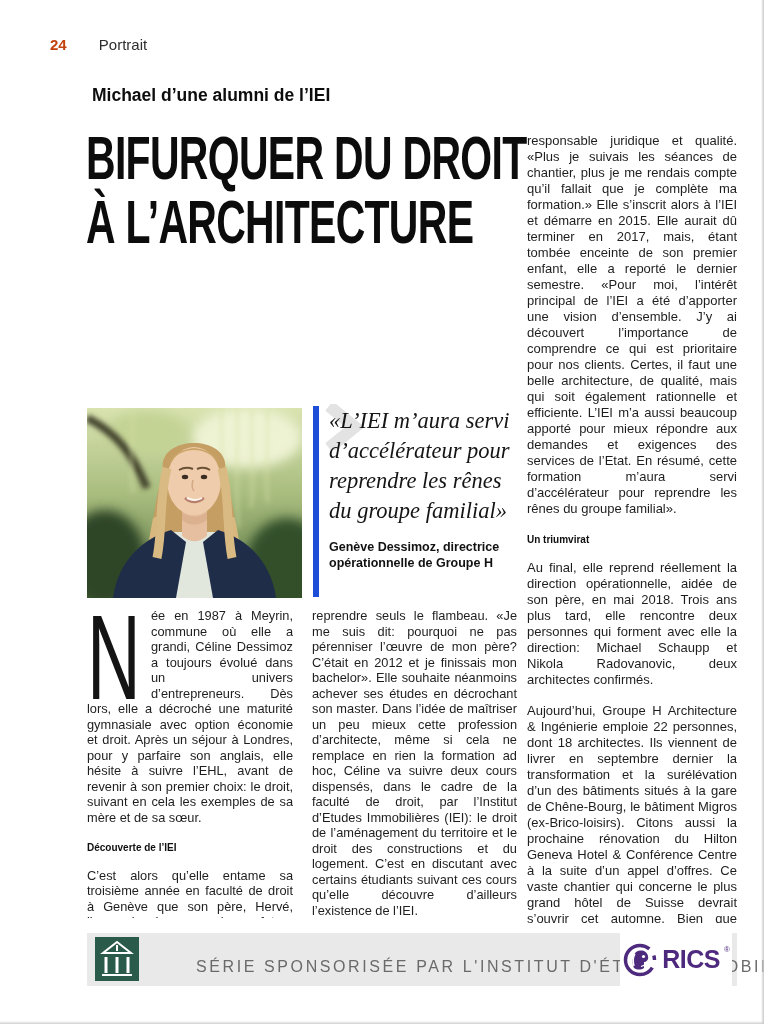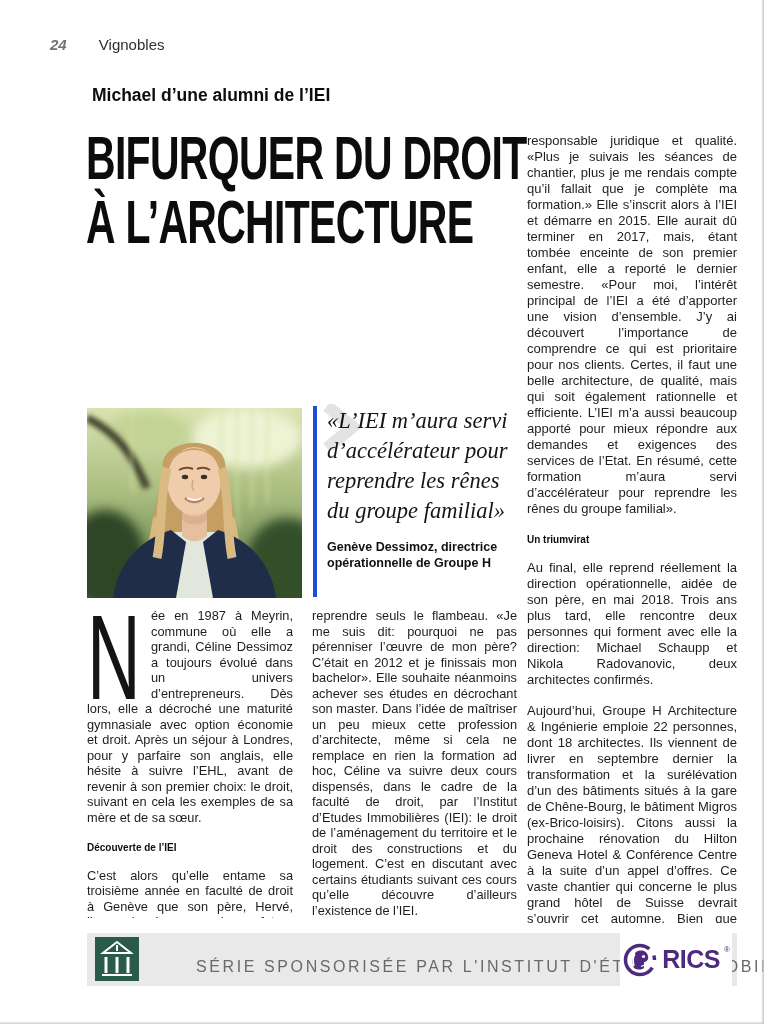--- a/index.html
+++ b/index.html
@@ -8,37 +8,37 @@
     position:relative; width:764px; height:1024px; background:#ffffff;
     font-family:"Liberation Sans", sans-serif; color:#1c1c1c; overflow:hidden;
   }
   .page::after{ content:""; position:absolute; right:0; top:0; width:3px; height:100%;
     background:linear-gradient(to left,#c8c8c8,rgba(200,200,200,0)); }
   .page::before{ content:""; position:absolute; left:0; bottom:0; width:100%; height:3px;
     background:linear-gradient(to top,#cfcfcf,rgba(207,207,207,0)); }
 
   
   .folio { position:absolute; left:50px; top:36px; font-size:15px; }
-  .folio-num { font-weight:bold; color:#737373;font-style:italic; }
+  .folio-num { font-weight:bold; color:#c2410c; }
   .folio-sec { margin-left:28px; color:#2e2e2e; }
 
   
   .kicker { position:absolute; left:92px; top:85px; font-size:17.5px; font-weight:bold; color:#0d0d0d; }
   .headline { position:absolute; left:86px; top:126px; }
   .hl-scale { transform:scaleX(0.66); transform-origin:0 0; font-weight:bold;
     font-size:62px; line-height:64px; letter-spacing:-1px; color:#0c0c0c; white-space:nowrap; }
   .lead { position:absolute; left:87px; top:261px; width:430px;
     font-size:19px; line-height:27.5px; color:#3f3f3f; letter-spacing:-0.2px; }
 
   
   .photo { position:absolute; left:87px; top:408px; width:215px; height:190px; overflow:hidden; background:#9db274; }
 
   
   .quote-block { position:absolute; left:313px; top:406px; width:206px; min-height:191px;
-    border-left:4px solid #1d4ed8; padding-left:10px; }
+    border-left:6px solid #1d4ed8; padding-left:10px; }
   .chev { position:absolute; left:6px; top:-2px; z-index:0; }
   .quote-text { position:relative; z-index:1; font-family:"Liberation Serif", serif;
     font-style:italic; font-size:22.5px; line-height:30px; color:#151515; }
   .quote-attr { position:relative; z-index:1; margin-top:13px; font-weight:bold;
     font-size:12.5px; line-height:16px; color:#111; }
 
   
   .col { position:absolute; font-size:12.8px; line-height:15.5px; text-align:justify;
     color:#1e1e1e; hyphens:auto; -webkit-hyphens:auto; }
   .col p { margin:0 0 15px; }
@@ -64,21 +64,21 @@
   .rics-word { font-weight:bold; font-size:25px; letter-spacing:-0.5px; color:#4e2a7e; }
   .rics-reg { font-size:8px; color:#4e2a7e; align-self:flex-start; margin-top:12px; }
 </style>
 </head>
 <body>
 
 <div class="page">
 
   <div class="folio">
     <span class="folio-num">24</span>
-    <span class="folio-sec">Vignobles</span>
+    <span class="folio-sec">Portrait</span>
   </div>
 
   <div class="kicker">Michael d’une alumni de l’IEI</div>
 
   <div class="headline">
     <div class="hl-scale">
       <div>BIFURQUER DU DROIT</div>
       <div>À L’ARCHITECTURE</div>
     </div>
   </div>

